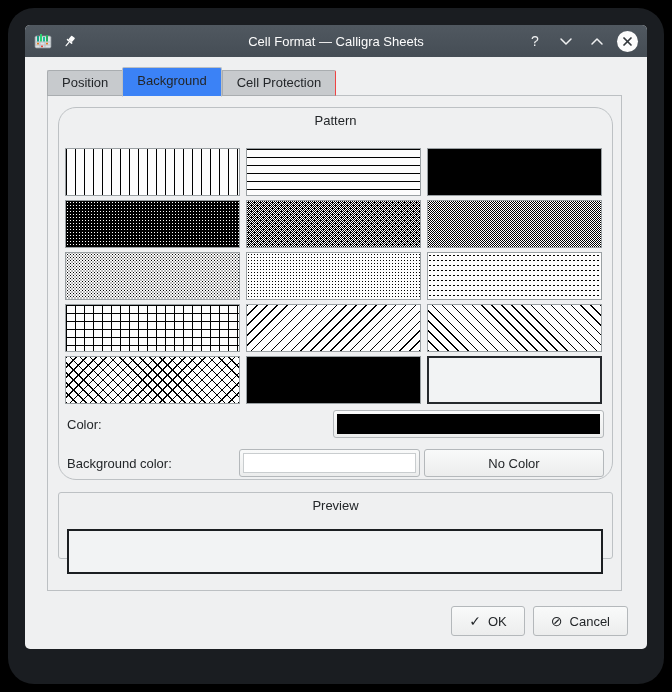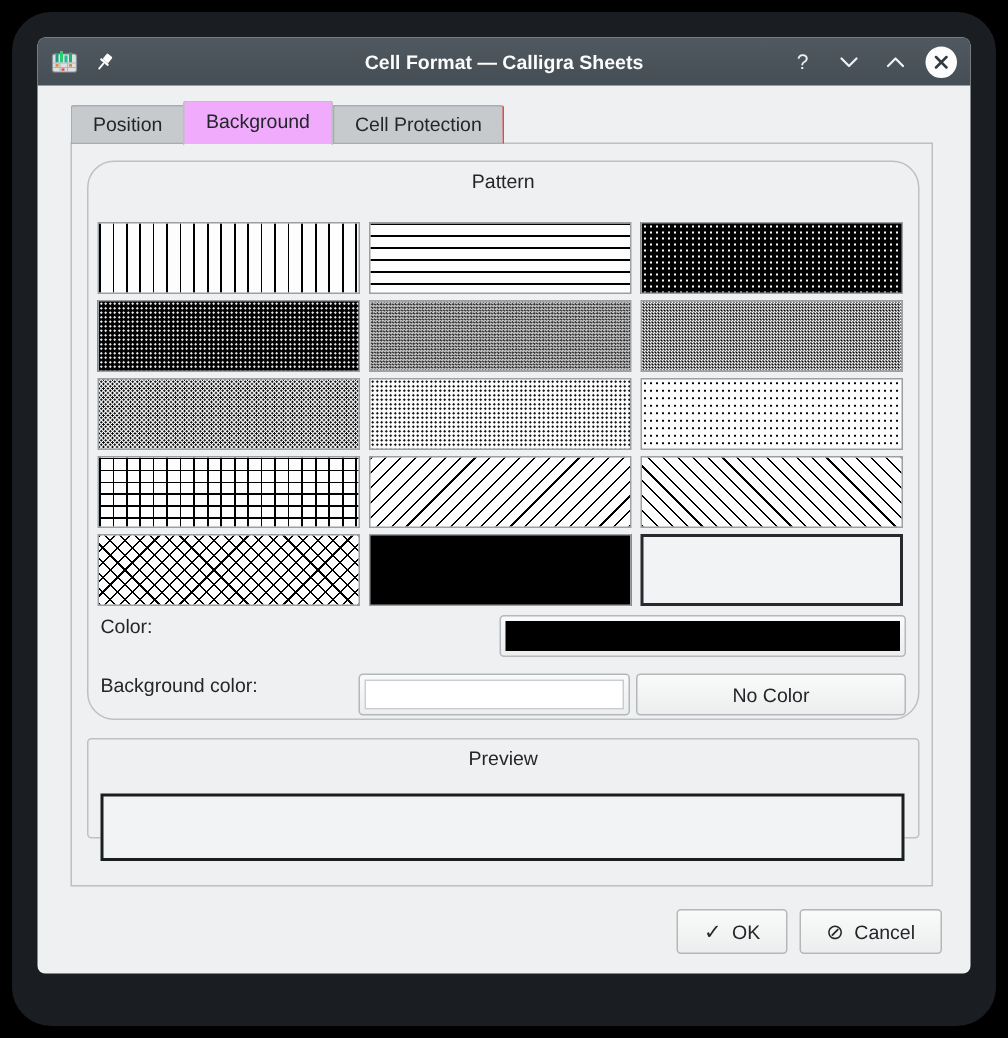--- a/index.html
+++ b/index.html
@@ -4,36 +4,36 @@
 <style>
   html,body{margin:0;padding:0;background:#000;width:672px;height:692px;overflow:hidden;
     font-family:"Liberation Sans",sans-serif;-webkit-font-smoothing:antialiased;}
   .window-frame{position:absolute;left:8px;top:8px;width:656px;height:676px;
     background:#1a1d21;border-radius:26px;}
   .window{position:absolute;left:17px;top:17px;width:622px;height:624px;border-radius:5px;
     overflow:hidden;display:flex;flex-direction:column;background:#eff0f1;}
   
   .titlebar{height:32px;flex:0 0 32px;background:linear-gradient(#505860,#454d55);
     display:flex;align-items:center;position:relative;padding:0 9px;}
-  .tb-title{position:absolute;left:0;right:0;text-align:center;color:#fcfcfc;font-size:13px;font-weight:bold;}
+  .tb-title{position:absolute;left:0;right:0;text-align:center;color:#fcfcfc;font-size:13px;}
   .tb-left{display:flex;align-items:center;gap:10px;z-index:1;}
   .tb-right{display:flex;align-items:center;gap:9px;margin-left:auto;z-index:1;}
   .tb-btn{width:22px;height:22px;display:flex;align-items:center;justify-content:center;
     color:#eff0f1;font-size:14px;cursor:default;}
   .close-circle{width:21px;height:21px;border-radius:50%;background:#fcfcfc;
     display:flex;align-items:center;justify-content:center;}
   
   .content{flex:1;position:relative;font-size:13px;color:#232629;}
   .tabbar{display:flex;align-items:flex-end;margin:11px 0 0 22px;height:28px;
     position:relative;z-index:2;}
   .tab{background:#c7cacd;border:1px solid #a9adb0;border-right:none;height:24px;
     line-height:24px;padding:0 14px;min-width:44px;text-align:center;box-sizing:content-box;}
   .tab:first-child{border-top-left-radius:2px;}
   .tab:last-child{border-right:1px solid #ef4444;border-top-right-radius:2px;}
-  .tab.active{background:#f0abfc;border:1px solid #bcc0c3;border-bottom:1px solid #eff0f1;
+  .tab.active{background:#3b82f6;border:1px solid #bcc0c3;border-bottom:1px solid #eff0f1;
     height:28px;line-height:26px;margin-bottom:-1px;border-radius:2px 2px 0 0;}
   .tab-frame{margin:-1px 25px 0 22px;border:1px solid #bcc0c3;height:496px;
     box-sizing:border-box;position:relative;z-index:1;padding:11px 8px 0 10px;background:#eff0f1;}
   .groupbox{border:1px solid #bdc1c4;border-radius:3px;box-sizing:border-box;background:#eff0f1;}
   .gb-title{text-align:center;padding-top:5px;color:#232629;}
   .gb-pattern{height:373px;border-radius:18px;}
   .pattern-grid{margin:20px 10px 0 6px;display:grid;grid-template-columns:repeat(3,1fr);
     gap:4px 6px;}
   .swatch{height:48px;border:1px solid #9aa0a3;background:#fdfdfd;box-sizing:border-box;}
   .swatch.selected{border:2px solid #26292d;background:#f2f3f4;}
@@ -52,21 +52,21 @@
   .p-d7{background-image:radial-gradient(#000 0.6px,transparent 0.7px);background-size:4px 5px;}
   .p-cross{background-image:repeating-linear-gradient(90deg,#000 0,#000 1px,transparent 1px,transparent 9px),
         repeating-linear-gradient(180deg,#000 0,#000 1px,transparent 1px,transparent 8px);}
   .p-bdiag{background-image:repeating-linear-gradient(135deg,#000 0,#000 1px,transparent 1px,transparent 7px);}
   .p-fdiag{background-image:repeating-linear-gradient(45deg,#000 0,#000 1px,transparent 1px,transparent 7px);}
   .p-dcross{background-image:repeating-linear-gradient(45deg,#000 0,#000 1px,transparent 1px,transparent 7px),
         repeating-linear-gradient(135deg,#000 0,#000 1px,transparent 1px,transparent 7px);}
   .p-solid{background:#000;}
   .p-none{background:#f2f3f4;}
   
-  .color-row{display:flex;align-items:flex-start;margin:6px 8px 0 8px;height:28px;}
+  .color-row{display:flex;align-items:center;margin:6px 8px 0 8px;height:28px;}
   .color-row.second{margin-top:11px;}
   .swatch-btn{height:28px;box-sizing:border-box;border:1px solid #b4b8bb;border-radius:3px;
     background:linear-gradient(#f9fafa,#eceded);padding:3px;margin-left:auto;}
   .swatch-fill{width:100%;height:100%;box-sizing:border-box;}
   .swatch-fill.light{border:1px solid #c9cdcf;}
   .btn{height:28px;box-sizing:border-box;border:1px solid #b4b8bb;border-radius:3px;
     background:linear-gradient(#f9fafa,#eceded);color:#232629;font-size:13px;
     display:flex;align-items:center;justify-content:center;gap:7px;}
   .gb-preview{margin-top:12px;height:67px;}
   .preview-box{margin:16px 9px 0 8px;height:45px;box-sizing:border-box;

